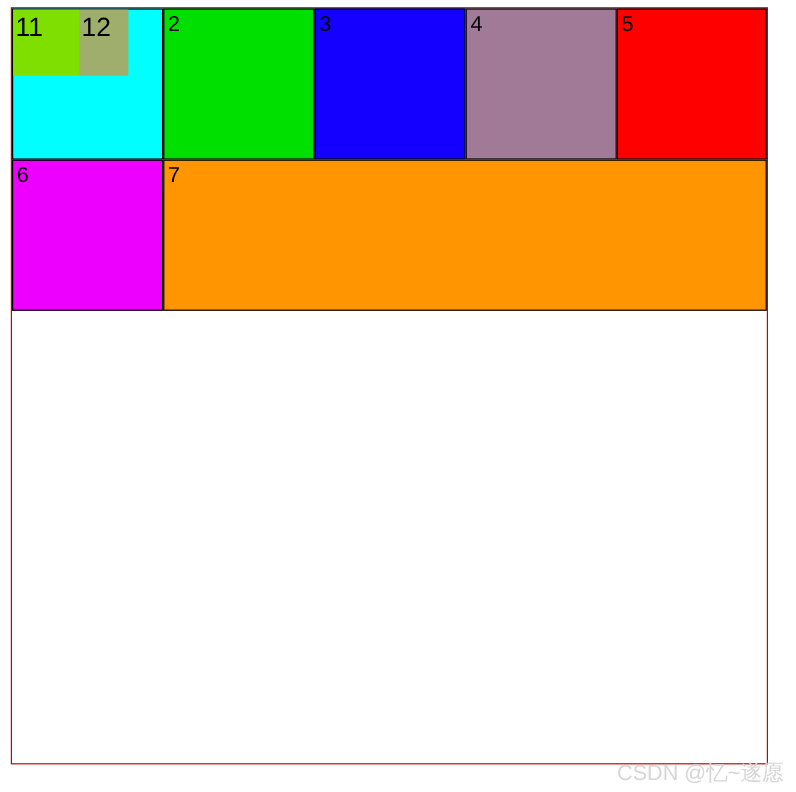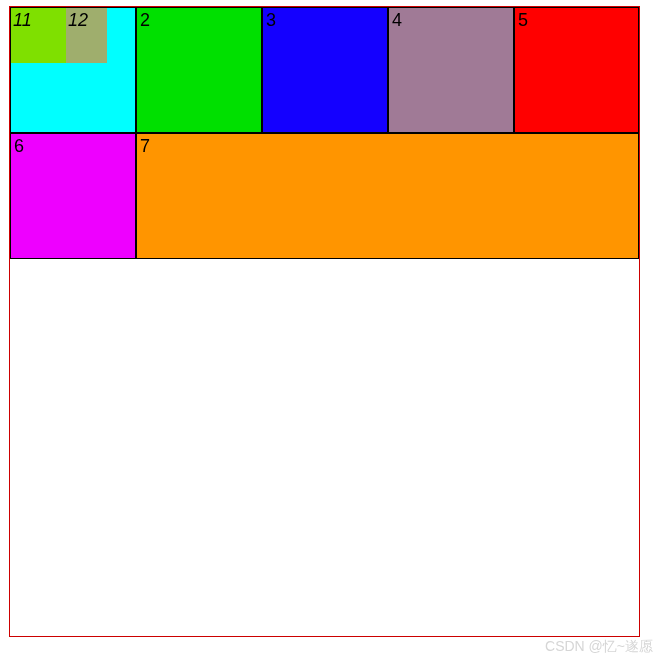--- a/index.html
+++ b/index.html
@@ -75,22 +75,21 @@
       background: #ff9500;
     }
     .inner-row {
       display: flex;
       position: absolute;
       top: 0;
       left: 0;
     }
     .inner-cell {
       position: relative;
-      font-size: 18px;
-      font-style: italic;
+      font-size: 22px;
     }
     .inner-11 {
       width: 55px;
       height: 55px;
       background: #7fe000;
     }
     .inner-12 {
       width: 41px;
       height: 55px;
       background: #9fae6d;
@@ -98,21 +97,21 @@
     .inner-label {
       position: absolute;
       top: 2px;
       left: 2px;
     }
     .watermark {
       position: absolute;
       bottom: 4px;
       right: 10px;
       color: #d6d6d6;
-      font-size: 14px;
+      font-size: 18px;
       font-family: "Microsoft YaHei", Arial, sans-serif;
     }
   </style>
 </head>
 <body>
 
 <div class="container">
 
   <div class="cell cell-1">
     <span class="cell-label">1</span>

